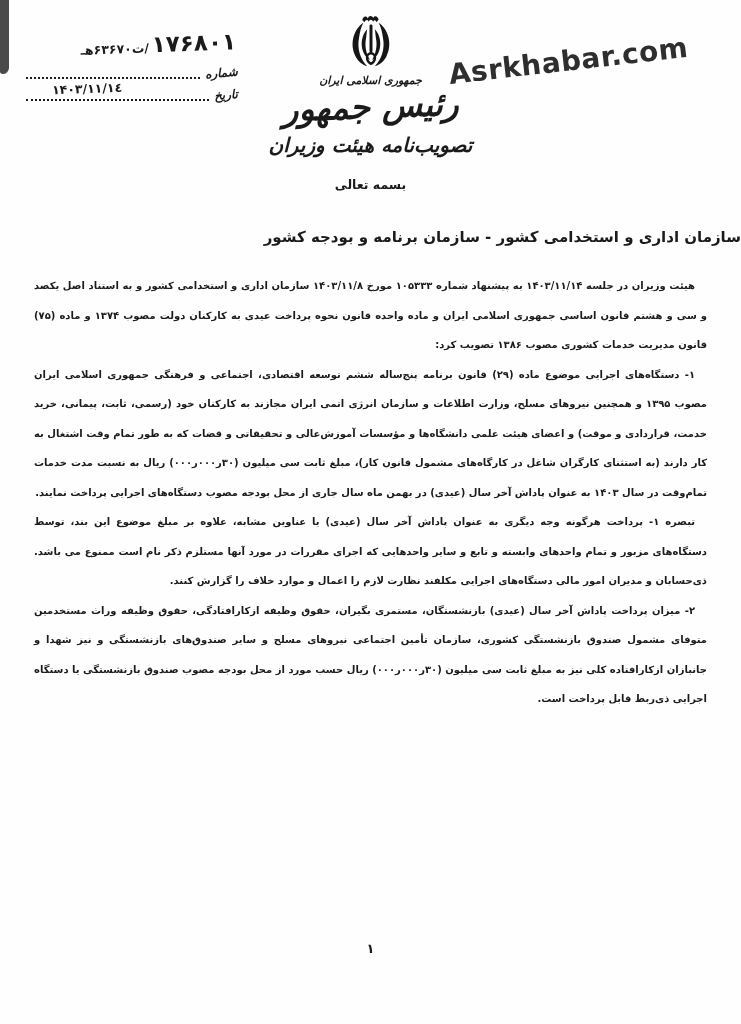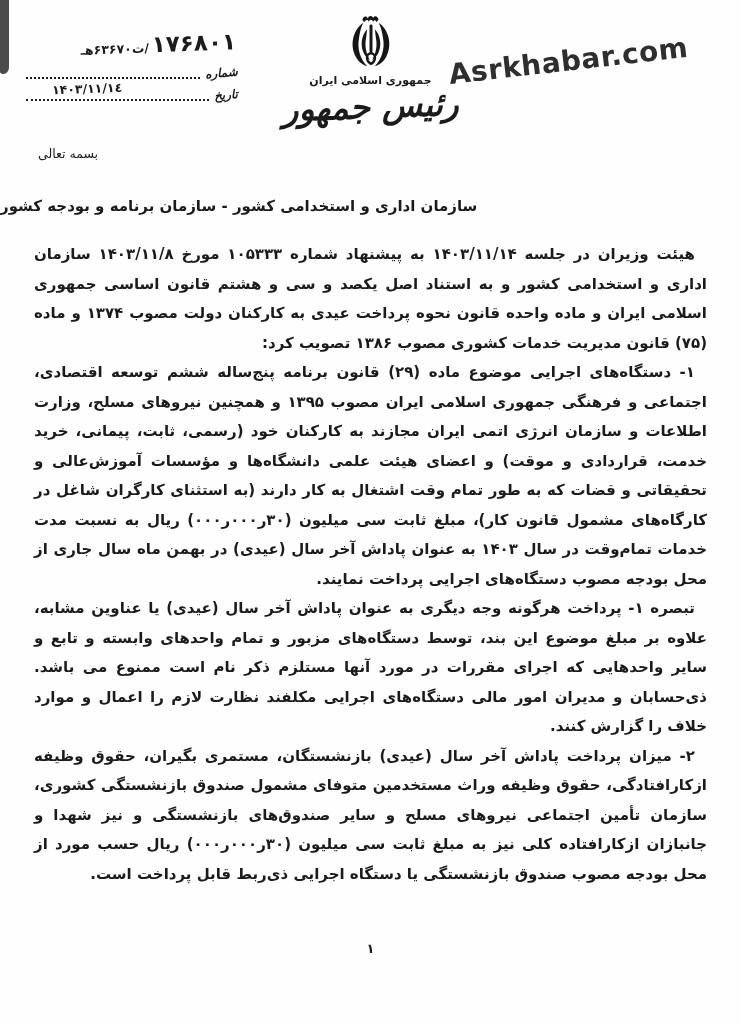--- a/index.html
+++ b/index.html
@@ -43,49 +43,49 @@
   .dotline{flex:1;border-bottom:2.5px dotted #1b1b1b;height:11px;}
   .date-value{
     position:absolute;left:26px;bottom:5px;
     font-size:12.5px;font-weight:bold;white-space:nowrap;
     transform:rotate(-2deg);direction:rtl;
   }
 
   
   .header-center{position:relative;text-align:center;padding-top:13px;}
   .emblem{display:block;margin:0 auto;}
-  .country{font-size:11px;font-weight:bold;margin-top:1px;}
+  .country{font-size:11px;font-weight:bold;font-style:italic;margin-top:1px;}
   .office{
     font-size:33px;font-weight:bold;font-style:italic;
     margin-top:0;transform:rotate(-2deg);
   }
   .doctype{font-size:20px;font-weight:bold;font-style:italic;margin-top:7px;}
 
   
   .watermark{
     position:absolute;top:58px;left:449px;
     font-size:28px;font-weight:bold;color:#2e2e2e;
     transform:rotate(-6.5deg);transform-origin:left center;
     white-space:nowrap;letter-spacing:0.5px;
   }
 
   
-  .invocation{text-align:left;margin-top:17px;font-weight:normal;direction:rtl;margin-left:38px;}
+  .invocation{text-align:center;margin-top:17px;font-weight:bold;direction:rtl;}
   .invocation .line{font-size:12.5px;line-height:21px;}
 
   
   .addressee{
-    text-align:left;font-weight:bold;font-size:15px;
+    text-align:right;font-weight:bold;font-size:15px;
     margin-top:33px;direction:rtl;
   }
 
   
   .doc-body{margin:25px 34px 0 34px;direction:rtl;}
   .doc-body p{
-    margin:0;font-size:15px;font-weight:bold;
+    margin:0;font-size:10px;font-weight:bold;
     line-height:29.5px;text-align:justify;text-indent:12px;
   }
 
   
   .page-number{
     position:absolute;left:0;right:0;top:941px;
     text-align:center;font-size:13px;font-weight:bold;
   }
 </style>
 </head>
@@ -120,20 +120,21 @@
         <rect x="47.3" y="21" width="5.4" height="51" rx="2.5"></rect>
         <path fill-rule="evenodd" d="M50 96 C44.5 93.5 40.5 88 40.5 82 C40.5 76 45 71.5 50 71.5 C55 71.5 59.5 76 59.5 82 C59.5 88 55.5 93.5 50 96 Z M50 90.5 C53.2 88.4 55.2 85.2 55.2 82 C55.2 78.4 53 76.2 50 76.2 C47 76.2 44.8 78.4 44.8 82 C44.8 85.2 46.8 88.4 50 90.5 Z"></path>
         <path d="M36 18 C18 30 10 58 22 80 C27 89 35 95.5 43 97.5 C31 86 24 66 28 46 C29.5 35 32 25 36 18 Z"></path>
         <path d="M43 30 C33 40 30 58 36 72 C39 79 44 84 48 86 C41 75 38 60 41 46 C41.8 40 42.3 34 43 30 Z"></path>
         <path d="M64 18 C82 30 90 58 78 80 C73 89 65 95.5 57 97.5 C69 86 76 66 72 46 C70.5 35 68 25 64 18 Z"></path>
         <path d="M57 30 C67 40 70 58 64 72 C61 79 56 84 52 86 C59 75 62 60 59 46 C58.2 40 57.7 34 57 30 Z"></path>
       </g>
     </svg>
     <div class="country">جمهوری اسلامی ایران</div>
     <div class="office">رئیس جمهور</div>
+    <div class="doctype">تصویب‌نامه هیئت وزیران</div>
   </div>
 
   <div class="invocation">
     <div class="line">بسمه تعالی</div>
   </div>
 
   <div class="addressee">سازمان اداری و استخدامی کشور - سازمان برنامه و بودجه کشور</div>
 
   <div class="doc-body">
     <p>هیئت وزیران در جلسه ۱۴۰۳/۱۱/۱۴ به پیشنهاد شماره ۱۰۵۳۳۳ مورخ ۱۴۰۳/۱۱/۸ سازمان اداری و استخدامی کشور و به استناد اصل یکصد و سی و هشتم قانون اساسی جمهوری اسلامی ایران و ماده واحده قانون نحوه پرداخت عیدی به کارکنان دولت مصوب ۱۳۷۴ و ماده (۷۵) قانون مدیریت خدمات کشوری مصوب ۱۳۸۶ تصویب کرد:</p>

